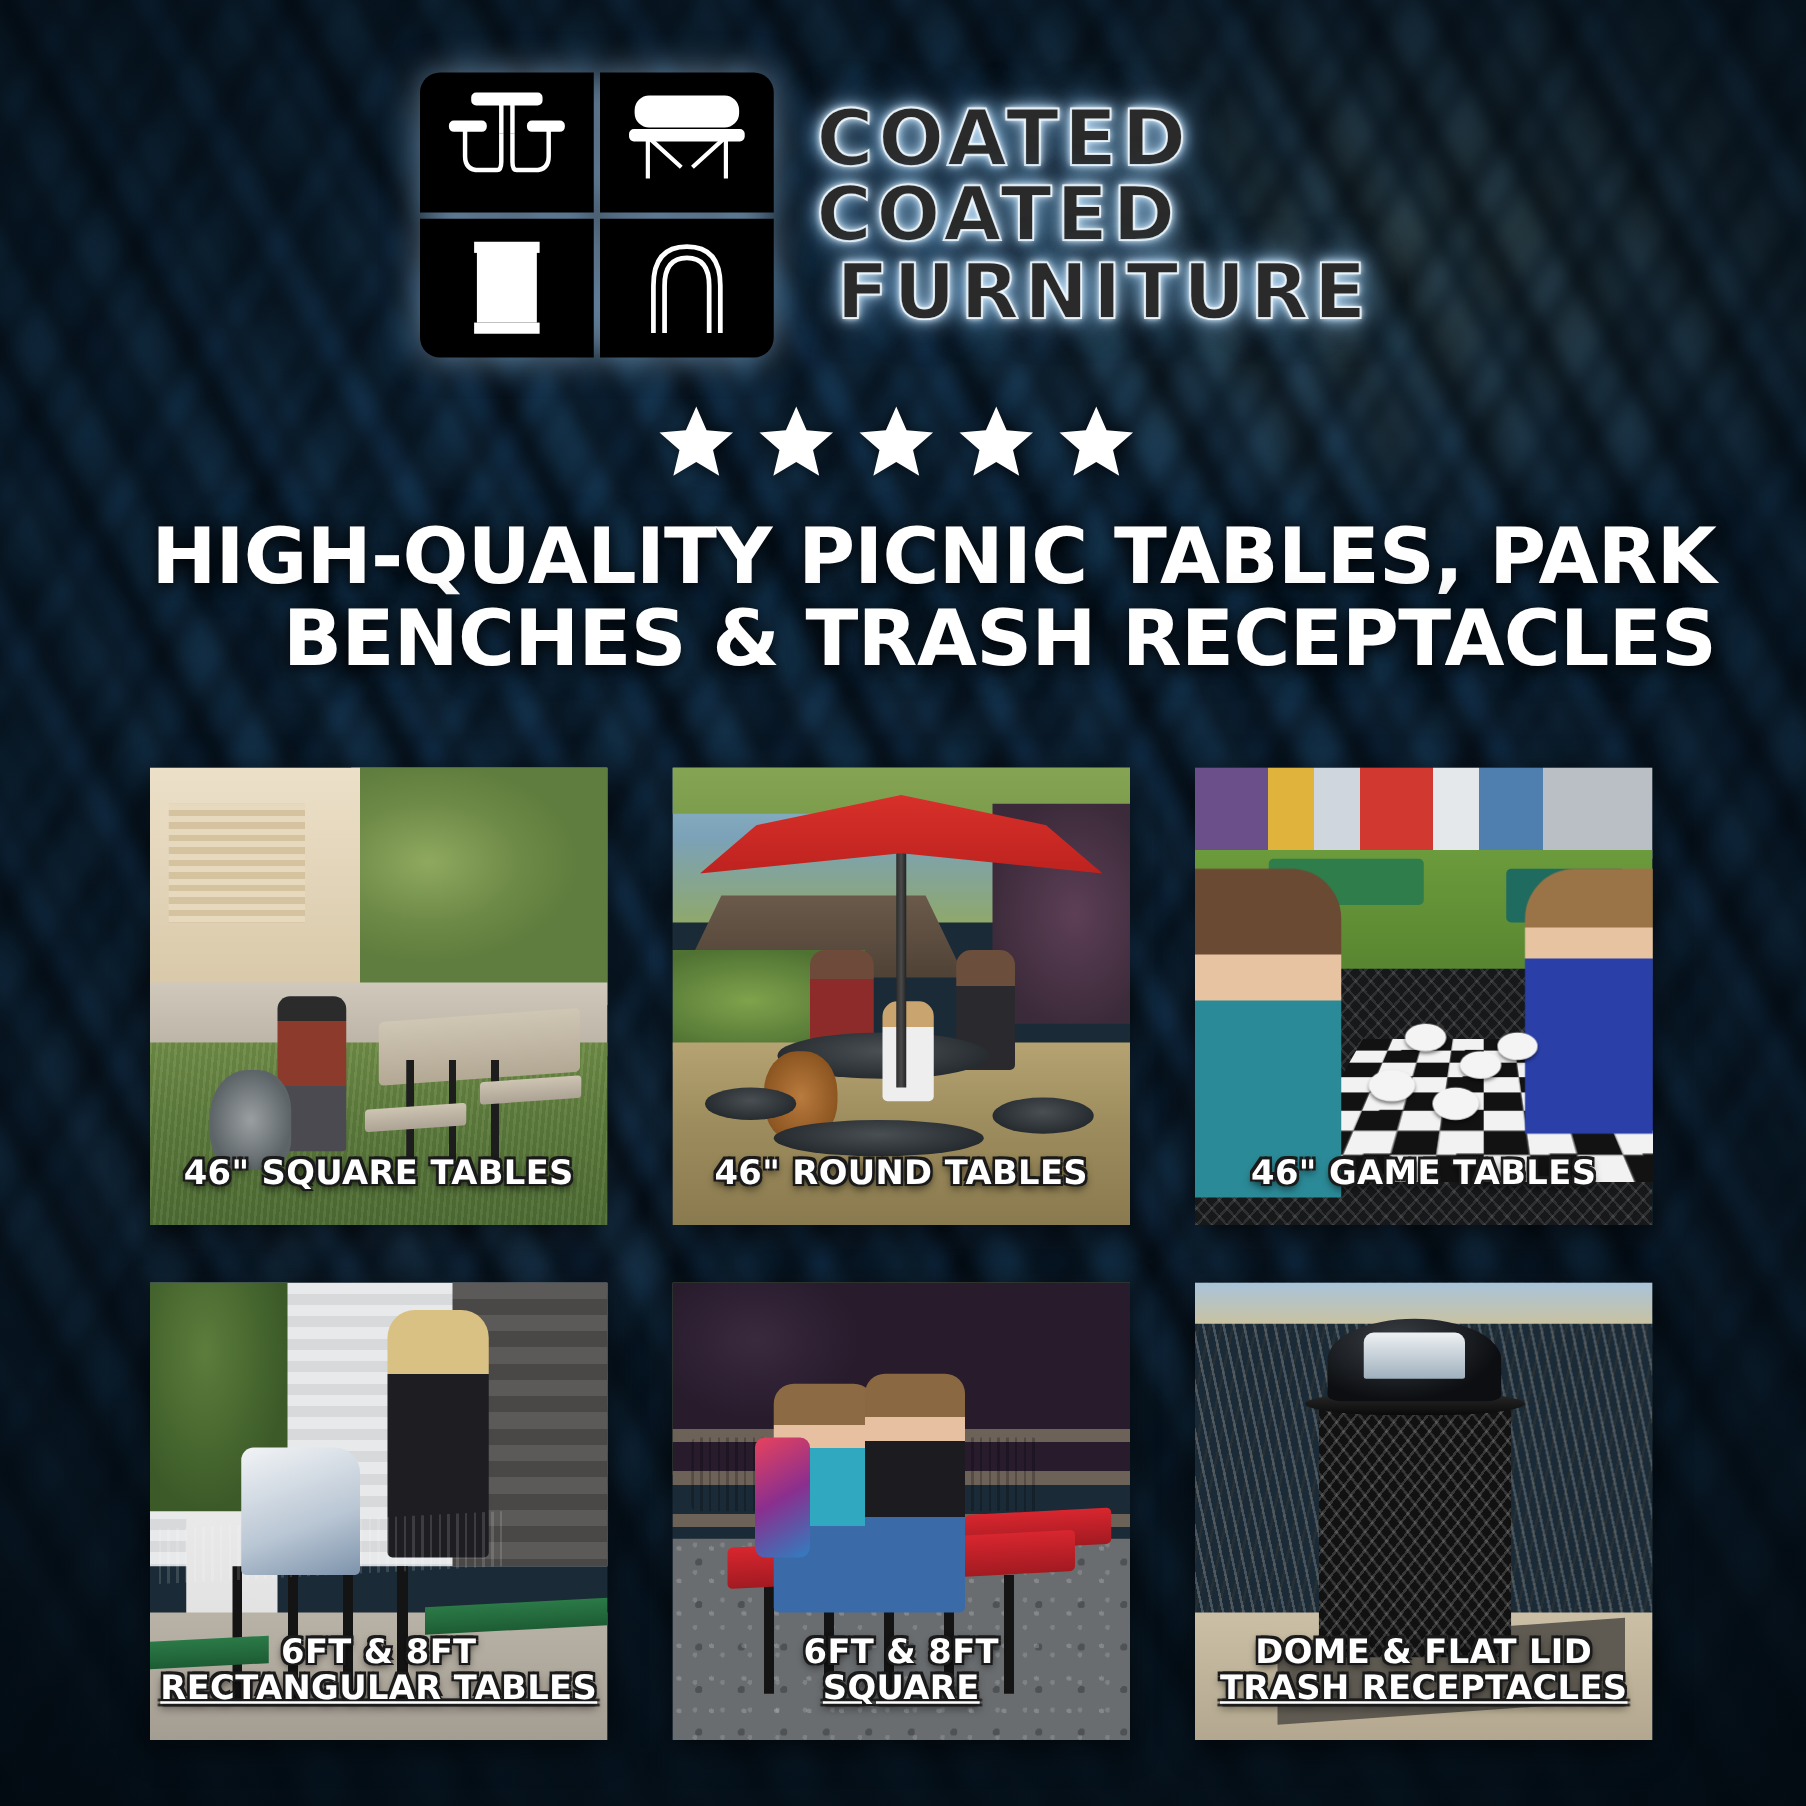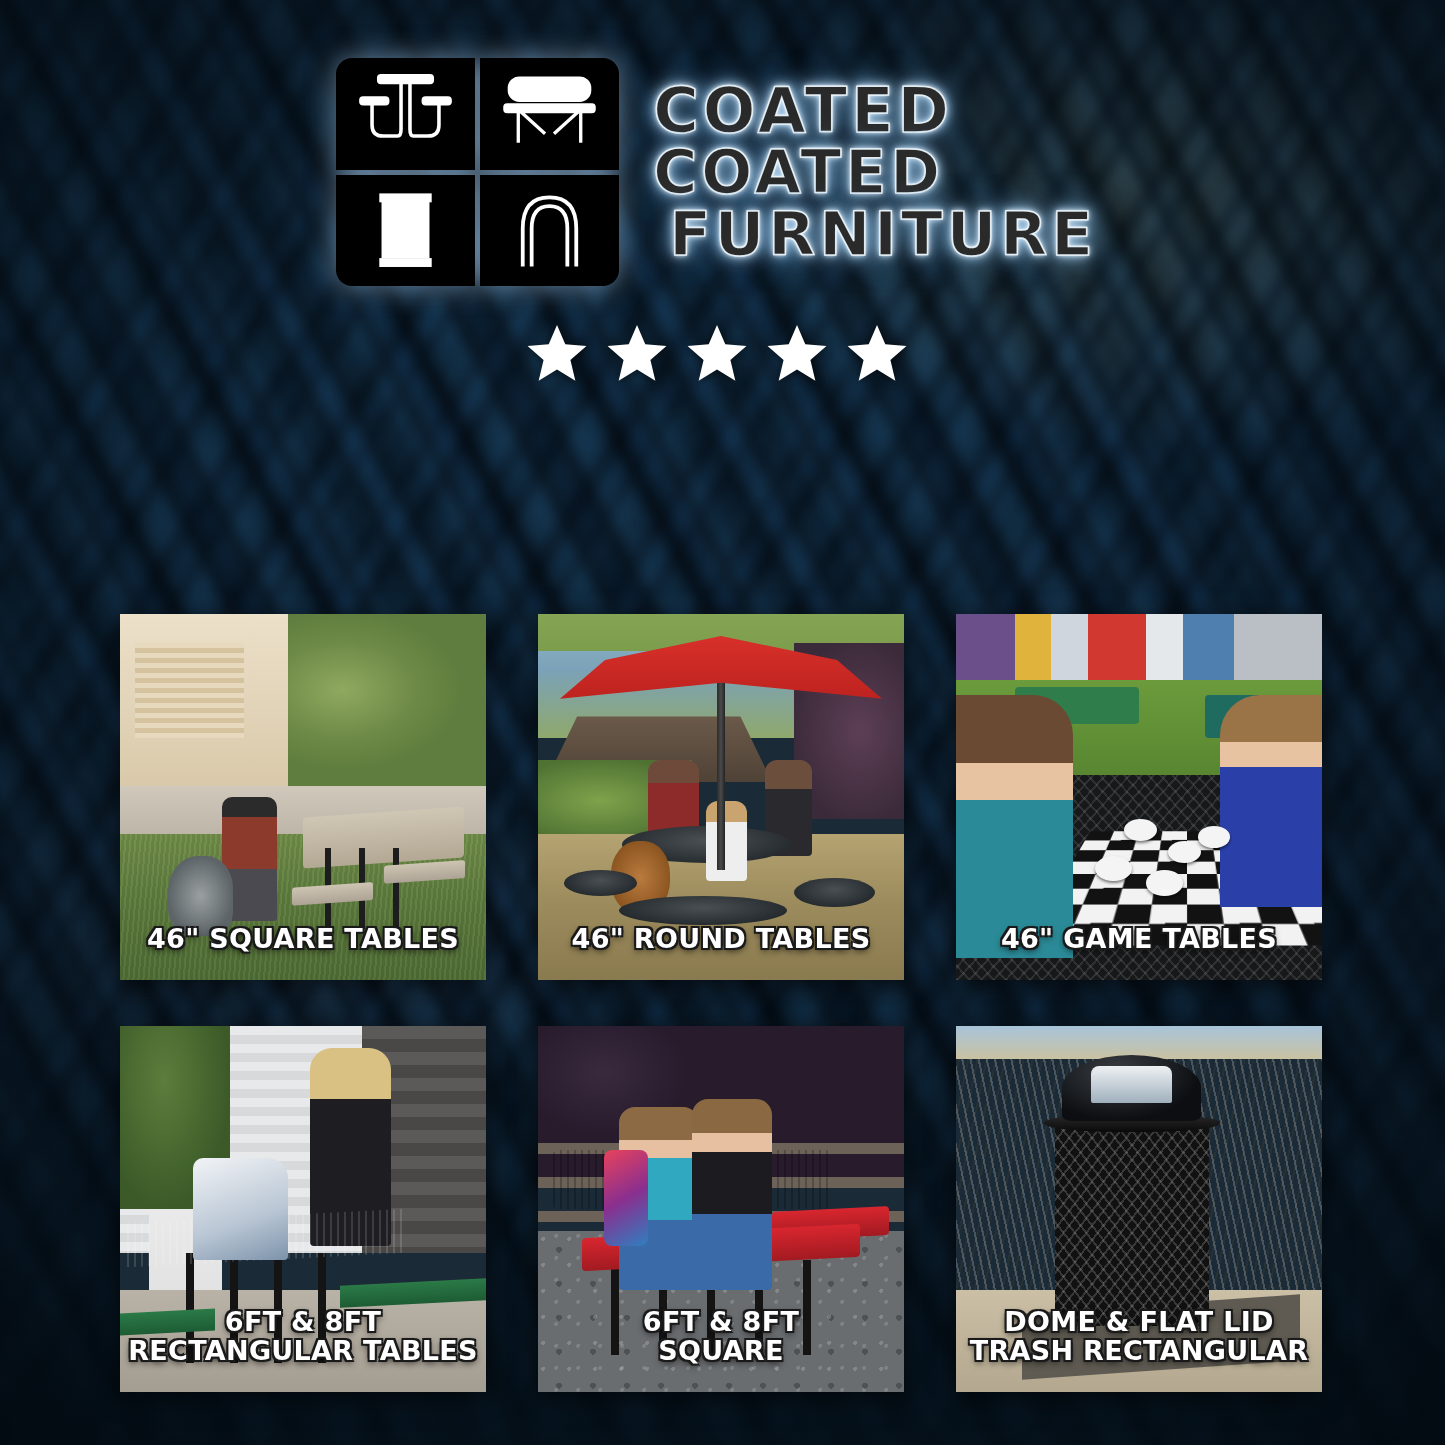--- a/index.html
+++ b/index.html
@@ -119,21 +119,21 @@
     color:#fff;
     font-family:"DejaVu Sans", sans-serif;
     font-weight:700;
     font-size:27px;
     line-height:1.1;
     letter-spacing:.3px;
     text-shadow:
       -2px -2px 0 #1a1a1a, 2px -2px 0 #1a1a1a, -2px 2px 0 #1a1a1a, 2px 2px 0 #1a1a1a,
       0 0 3px #1a1a1a, 0 3px 7px rgba(0,0,0,.8);
   }
-  .caption .l2{ display:block; }
+  .caption .l2{ display:block;text-decoration:underline; }
 
   
   .p1-house{ position:absolute; left:0; top:0; width:46%; height:50%;
     background:linear-gradient(180deg,#ece0c9,#d8c8a8); }
   .p1-garage{ position:absolute; left:4%; top:8%; width:30%; height:26%;
     background:repeating-linear-gradient(180deg,#e7d9bd 0 5px,#d5c3a0 5px 10px); }
   .p1-trees{ position:absolute; left:44%; top:0; right:0; height:52%;
     background:radial-gradient(ellipse 120px 80px at 30% 40%, #8fa95f, #6e8a47 60%, #5f7d3e 100%),
                radial-gradient(ellipse 150px 90px at 75% 30%, #9db86c, #6d8a46 65%, #5b7a3c 100%),
                linear-gradient(180deg,#cfe0e8,#aec9b0); }
@@ -361,20 +361,24 @@
           <polygon fill="#fff" points="12,1.2 15.2,8.6 23.4,9.3 17.2,14.7 19.1,22.7 12,18.4 4.9,22.7 6.8,14.7 0.6,9.3 8.8,8.6"></polygon>
         </svg>
       <svg class="star" viewBox="0 0 24 24">
           <polygon fill="#fff" points="12,1.2 15.2,8.6 23.4,9.3 17.2,14.7 19.1,22.7 12,18.4 4.9,22.7 6.8,14.7 0.6,9.3 8.8,8.6"></polygon>
         </svg>
       <svg class="star" viewBox="0 0 24 24">
           <polygon fill="#fff" points="12,1.2 15.2,8.6 23.4,9.3 17.2,14.7 19.1,22.7 12,18.4 4.9,22.7 6.8,14.7 0.6,9.3 8.8,8.6"></polygon>
         </svg>
     </div>
 
+    <div class="headline">
+      <div>HIGH-QUALITY PICNIC TABLES, PARK</div>
+      <div>BENCHES &amp; TRASH RECEPTACLES</div>
+    </div>
   </div>
 
   <div class="grid">
 
     <div class="tile">
       <div class="photo">
         <div class="p1-trees"></div>
           <div class="p1-house"></div>
           <div class="p1-garage"></div>
         <div class="p1-drive"></div>
@@ -484,18 +488,18 @@
           <div class="p6-sky"></div>
           <div class="p6-walk"></div>
         <div class="p6-pad"></div>
         <div class="p6-body"></div>
           <div class="p6-rim"></div>
         <div class="p6-dome"></div>
           <div class="p6-slot"></div>
       </div>
       <div class="caption">
         <span>DOME &amp; FLAT LID</span>
-        <span class="l2">TRASH RECTANGULAR</span>
+        <span class="l2">TRASH RECEPTACLES</span>
       </div>
     </div>
 
   </div>
 </div>
 
 </body></html>

